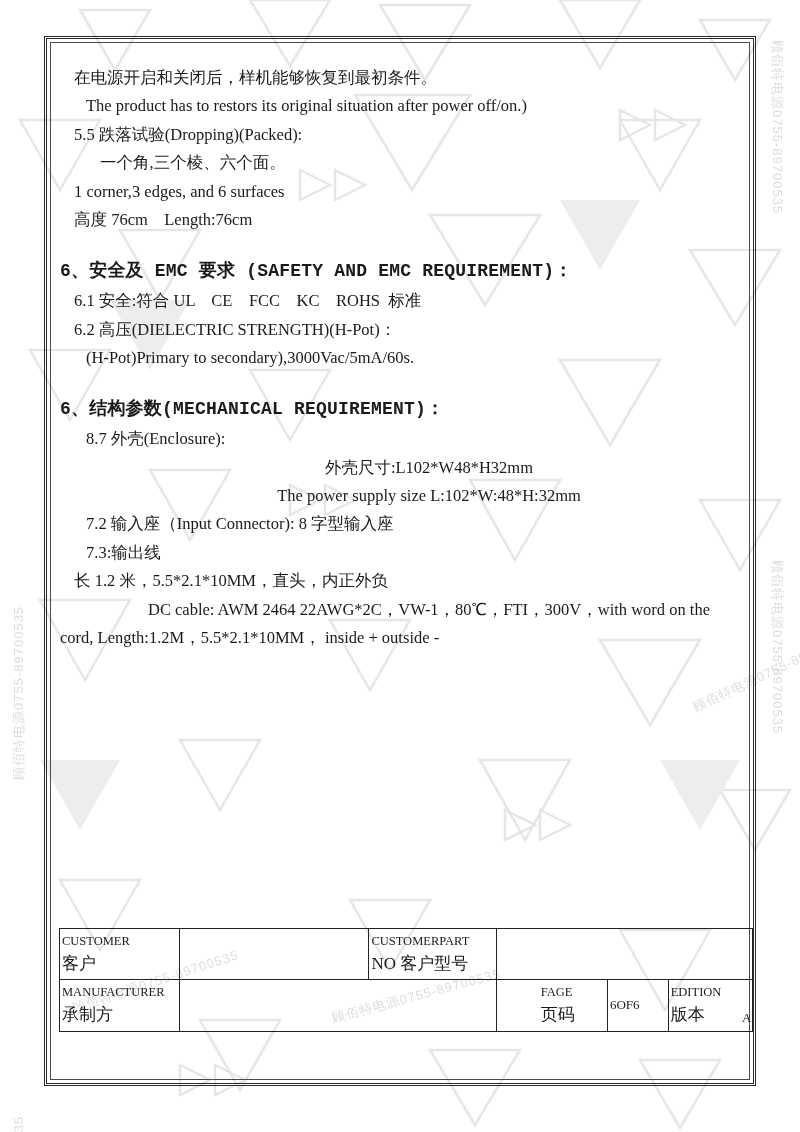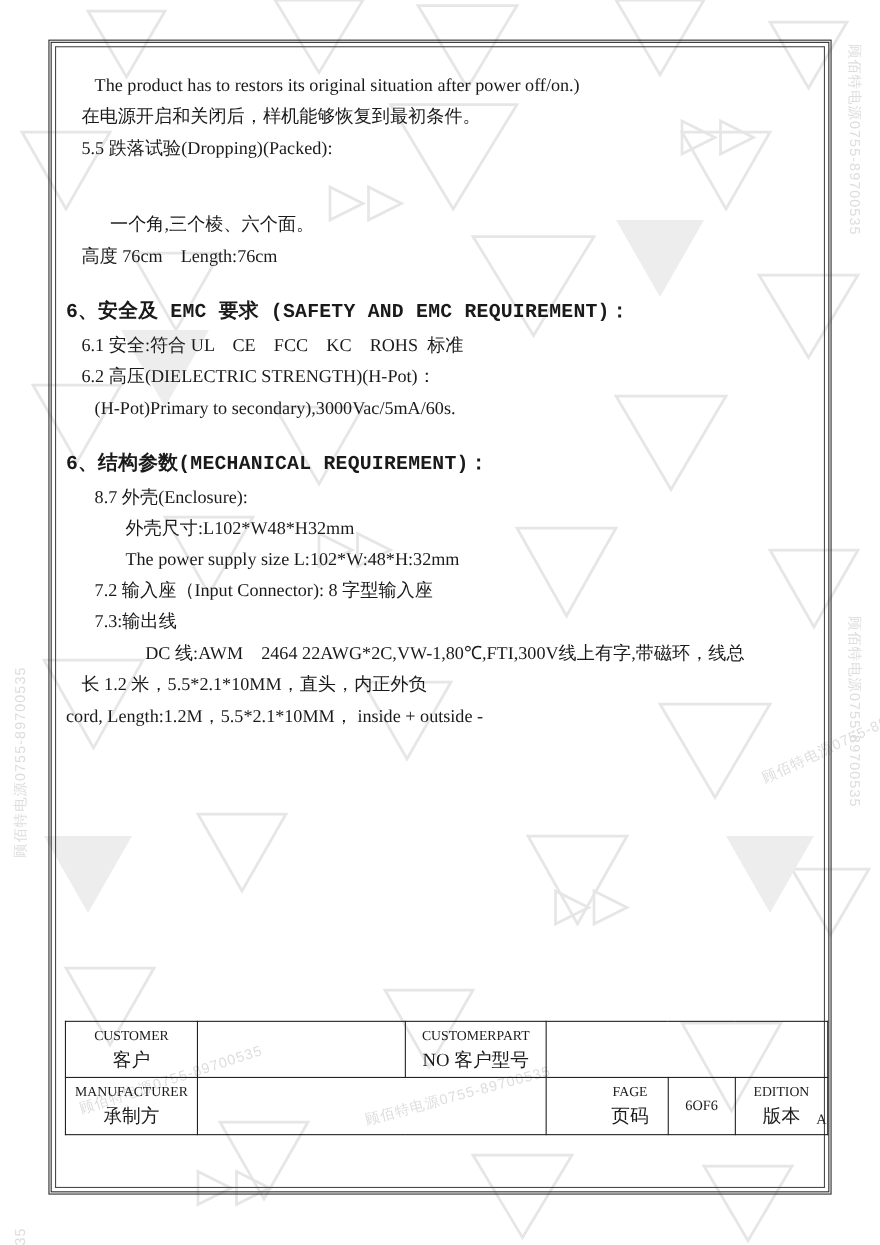--- a/index.html
+++ b/index.html
@@ -64,22 +64,22 @@
     z-index: 2;
   }
   .line {
     font-size: 16.5px;
     line-height: 1.72;
     white-space: pre-wrap;
   }
   .ind-0  { padding-left: 0; }
   .ind-1  { padding-left: 14px; }
   .ind-2  { padding-left: 26px; }
-  .ind-3  { padding-left: 40px; margin-top: 41px; }
-  .ind-4  { padding-left: 54px; }
+  .ind-3  { padding-left: 40px; }
+  .ind-4  { padding-left: 54px; text-align: center; }
   .ind-5  { padding-left: 72px; }
   .bold   { font-weight: bold; }
   .sp-before { margin-top: 22px; }
   .mono-head {
     font-family: "Liberation Mono", monospace;
     font-weight: bold;
     font-size: 18px;
     letter-spacing: 0.2px;
   }
 
@@ -88,21 +88,20 @@
     position: absolute;
     left: 59px;
     top: 928px;
     width: 694px;
     z-index: 2;
     border-collapse: collapse;
     font-family: "Liberation Serif", serif;
   }
   #footer-table td {
     border: 1px solid #222;
-    text-align: center;
     vertical-align: middle;
     font-size: 13px;
     padding: 3px 2px;
   }
   .cell-lbl-en { display: block; font-size: 12.5px; line-height: 1.5; }
   .cell-lbl-cn { display: block; font-size: 17px; line-height: 1.5; }
   .row-h { height: 36px; }
 </style>
 </head>
 <body>
@@ -173,37 +172,38 @@
   <div class="wm-text" style="left:786px; top:40px; transform: rotate(90deg);">顾佰特电源0755-89700535</div>
   <div class="wm-text" style="left:786px; top:560px; transform: rotate(90deg);">顾佰特电源0755-89700535</div>
   <div class="wm-text" style="left:690px; top:700px; transform: rotate(-25deg);">顾佰特电源0755-89700535</div>
   <div class="wm-text" style="left:70px; top:1000px; transform: rotate(-18deg);">顾佰特电源0755-89700535</div>
   <div class="wm-text" style="left:330px; top:1010px; transform: rotate(-15deg);">顾佰特电源0755-89700535</div>
 </div>
 
 <div id="page-frame"></div>
 
 <div id="content">
+    <div class="line ind-1">在电源开启和关闭后，样机能够恢复到最初条件。</div>
     <div class="line ind-2">The product has to restors its original situation after power off/on.)</div>
-    <div class="line ind-1">在电源开启和关闭后，样机能够恢复到最初条件。</div>
     <div class="line ind-1">5.5 跌落试验(Dropping)(Packed):</div>
     <div class="line ind-3">一个角,三个棱、六个面。</div>
+    <div class="line ind-1">1 corner,3 edges, and 6 surfaces</div>
     <div class="line ind-1">高度 76cm    Length:76cm</div>
     <div class="line ind-0 bold sp-before mono-head">6、安全及 EMC 要求 (SAFETY AND EMC REQUIREMENT)：</div>
     <div class="line ind-1">6.1 安全:符合 UL    CE    FCC    KC    ROHS  标准</div>
     <div class="line ind-1">6.2 高压(DIELECTRIC STRENGTH)(H-Pot)：</div>
     <div class="line ind-2">(H-Pot)Primary to secondary),3000Vac/5mA/60s.</div>
     <div class="line ind-0 bold sp-before mono-head">6、结构参数(MECHANICAL REQUIREMENT)：</div>
     <div class="line ind-2">8.7 外壳(Enclosure):</div>
     <div class="line ind-4">外壳尺寸:L102*W48*H32mm</div>
     <div class="line ind-4">The power supply size L:102*W:48*H:32mm</div>
     <div class="line ind-2">7.2 输入座（Input Connector): 8 字型输入座</div>
     <div class="line ind-2">7.3:输出线</div>
-    <div class="line ind-5">DC 线:AWM    2464 22AWG*2C,VW-1,80℃,FTI,300V线上有字,带磁环，线总</div>
     <div class="line ind-1">长 1.2 米，5.5*2.1*10MM，直头，内正外负</div>
+    <div class="line ind-4">DC cable: AWM 2464 22AWG*2C，VW-1，80℃，FTI，300V，with word on the</div>
     <div class="line ind-0">cord, Length:1.2M，5.5*2.1*10MM， inside + outside -</div>
   </div>
 
 <table id="footer-table">
   <tbody>
       <tr class="row-h">
     <td style="width:118px;">
       <span class="cell-lbl-en">CUSTOMER</span>
       <span class="cell-lbl-cn">客户</span>
     </td>

